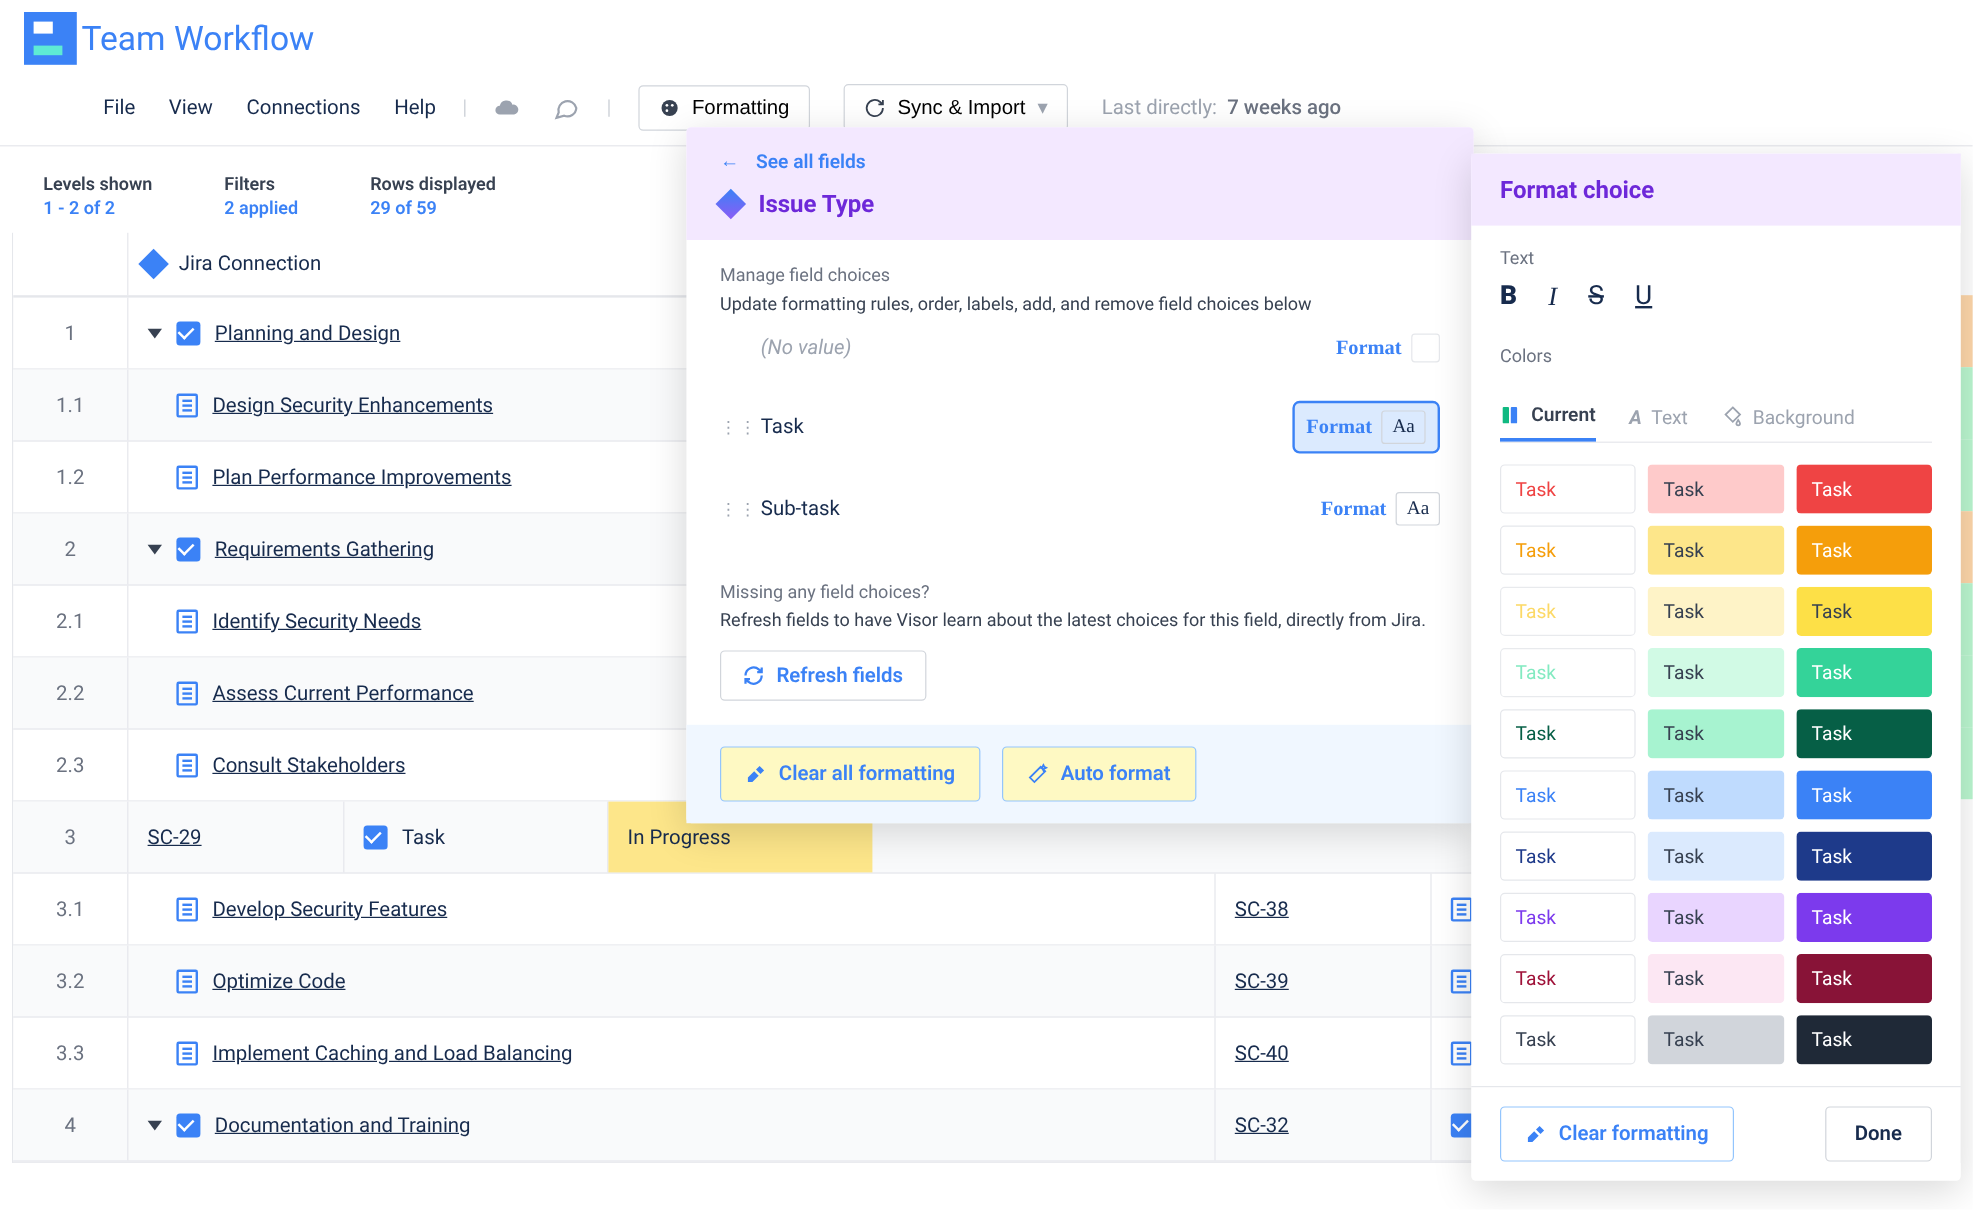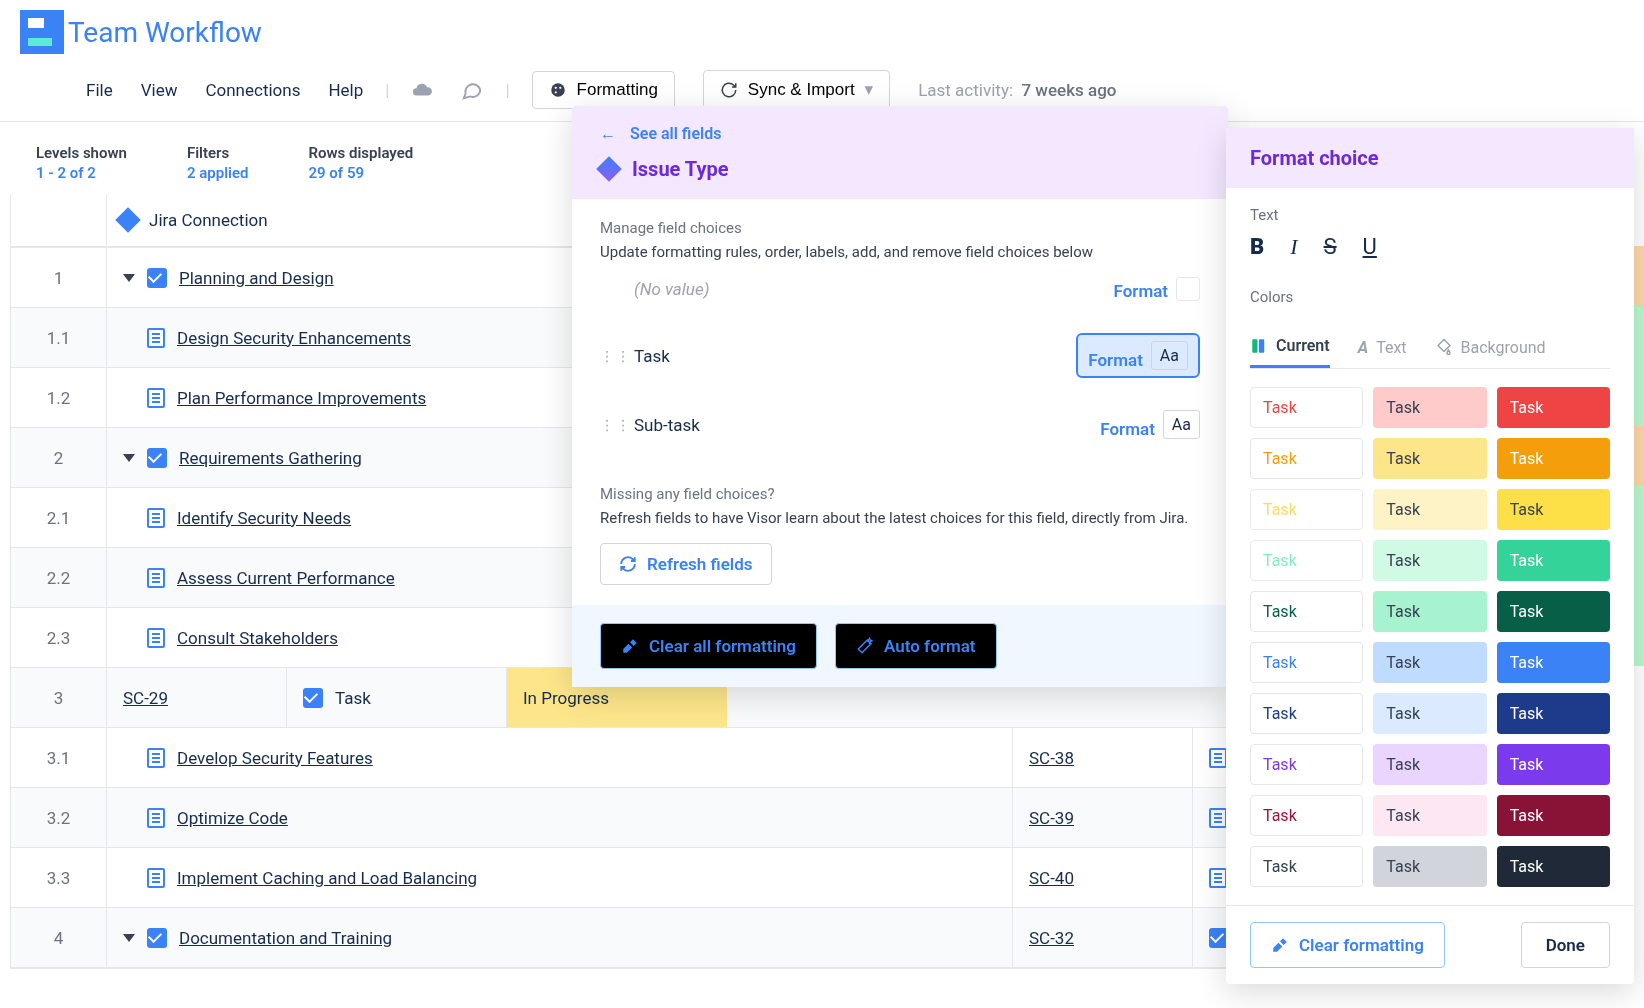--- a/index.html
+++ b/index.html
@@ -67,25 +67,25 @@
 .fmt-body{ padding:20px 28px;}
 .sect-title{ font-size:15px; font-weight:400; color:#6b7280;}
 .sect-desc{ font-size:15px; color:#374151; margin-top:6px;}
 .choice-row{ display:flex; align-items:center; padding:16px 0; gap:14px;}
 .grip{ color:#9ca3af; letter-spacing:2px;}
 .choice-name{ flex:1; font-size:17px;}
 .novalue{ font-style:italic; color:#9ca3af;}
 .fmt-link{ color:#3b82f6; font-size:17px; font-weight:600;}
 .aa-box{ border:1px solid #d1d5db; padding:4px 8px; font-size:16px; border-radius:3px; margin-left:8px;}
 .fmt-link-wrap.active{ border:2px solid #3b82f6; border-radius:6px; padding:6px 10px; background:#dbeafe;}
-.fmt-link-wrap{ display:inline-flex; align-items:flex-end;}
+.fmt-link-wrap{ display:inline-flex; align-items:center;font-family:Liberation Serif, serif;}
 .missing{ margin-top:30px;}
 .refresh-btn{ display:inline-flex;align-items:center;gap:10px;border:1px solid #d1d5db;border-radius:4px;padding:10px 18px;color:#3b82f6;font-size:17px;font-weight:600;margin-top:16px;}
 .fmt-foot{ background:#f0f7ff; padding:18px 28px; display:flex; gap:18px;}
-.foot-btn{ display:inline-flex;align-items:center;gap:10px;border:1px solid #93c5fd;border-radius:4px;padding:12px 20px;color:#3b82f6;font-size:17px;font-weight:600;background:#000000;}
+.foot-btn{ display:inline-flex;align-items:center;gap:10px;border:1px solid #93c5fd;border-radius:4px;padding:12px 20px;color:#3b82f6;font-size:17px;font-weight:600;background:#fef9c3;}
 
 
 .choice-panel{ position:absolute; right:10px; top:128px; width:408px; background:#fff; box-shadow:0 8px 32px rgba(0,0,0,.15); border-radius:4px;}
 .choice-head{ background:#f3e8ff; padding:18px 24px; font-size:20px; font-weight:700; color:#6d28d9;}
 .choice-body{ padding:18px 24px;}
 .grp-lbl{ font-size:15px; color:#6b7280; margin-bottom:10px;}
 .text-fmts{ display:flex; gap:26px; font-size:22px;}
 .bold{font-weight:900;}
 .ital{font-style:italic;font-family:serif;}
 .strike{text-decoration:line-through;}
@@ -135,21 +135,21 @@
     <span>Formatting</span>
   </button>
   <button class="btn">
     <svg viewBox="0 0 24 24" fill="none" stroke="#374151" stroke-width="2">
         <path d="M21 12a9 9 0 11-3-6.7L21 8M21 3v5h-5"></path>
       </svg>
     <span>Sync &amp; Import</span>
     <span class="dropdown-caret">▾</span>
   </button>
   <span class="activity">
-    <span>Last activity:</span>&nbsp;
+    <span>Last directly:</span>&nbsp;
     <span class="ago">7 weeks ago</span>
   </span>
 </div>
 
 <div class="stats">
   <div class="stat">
     <div class="lbl">Levels shown</div>
     <div class="val">1 - 2 of 2</div>
   </div>
   <div class="stat">

